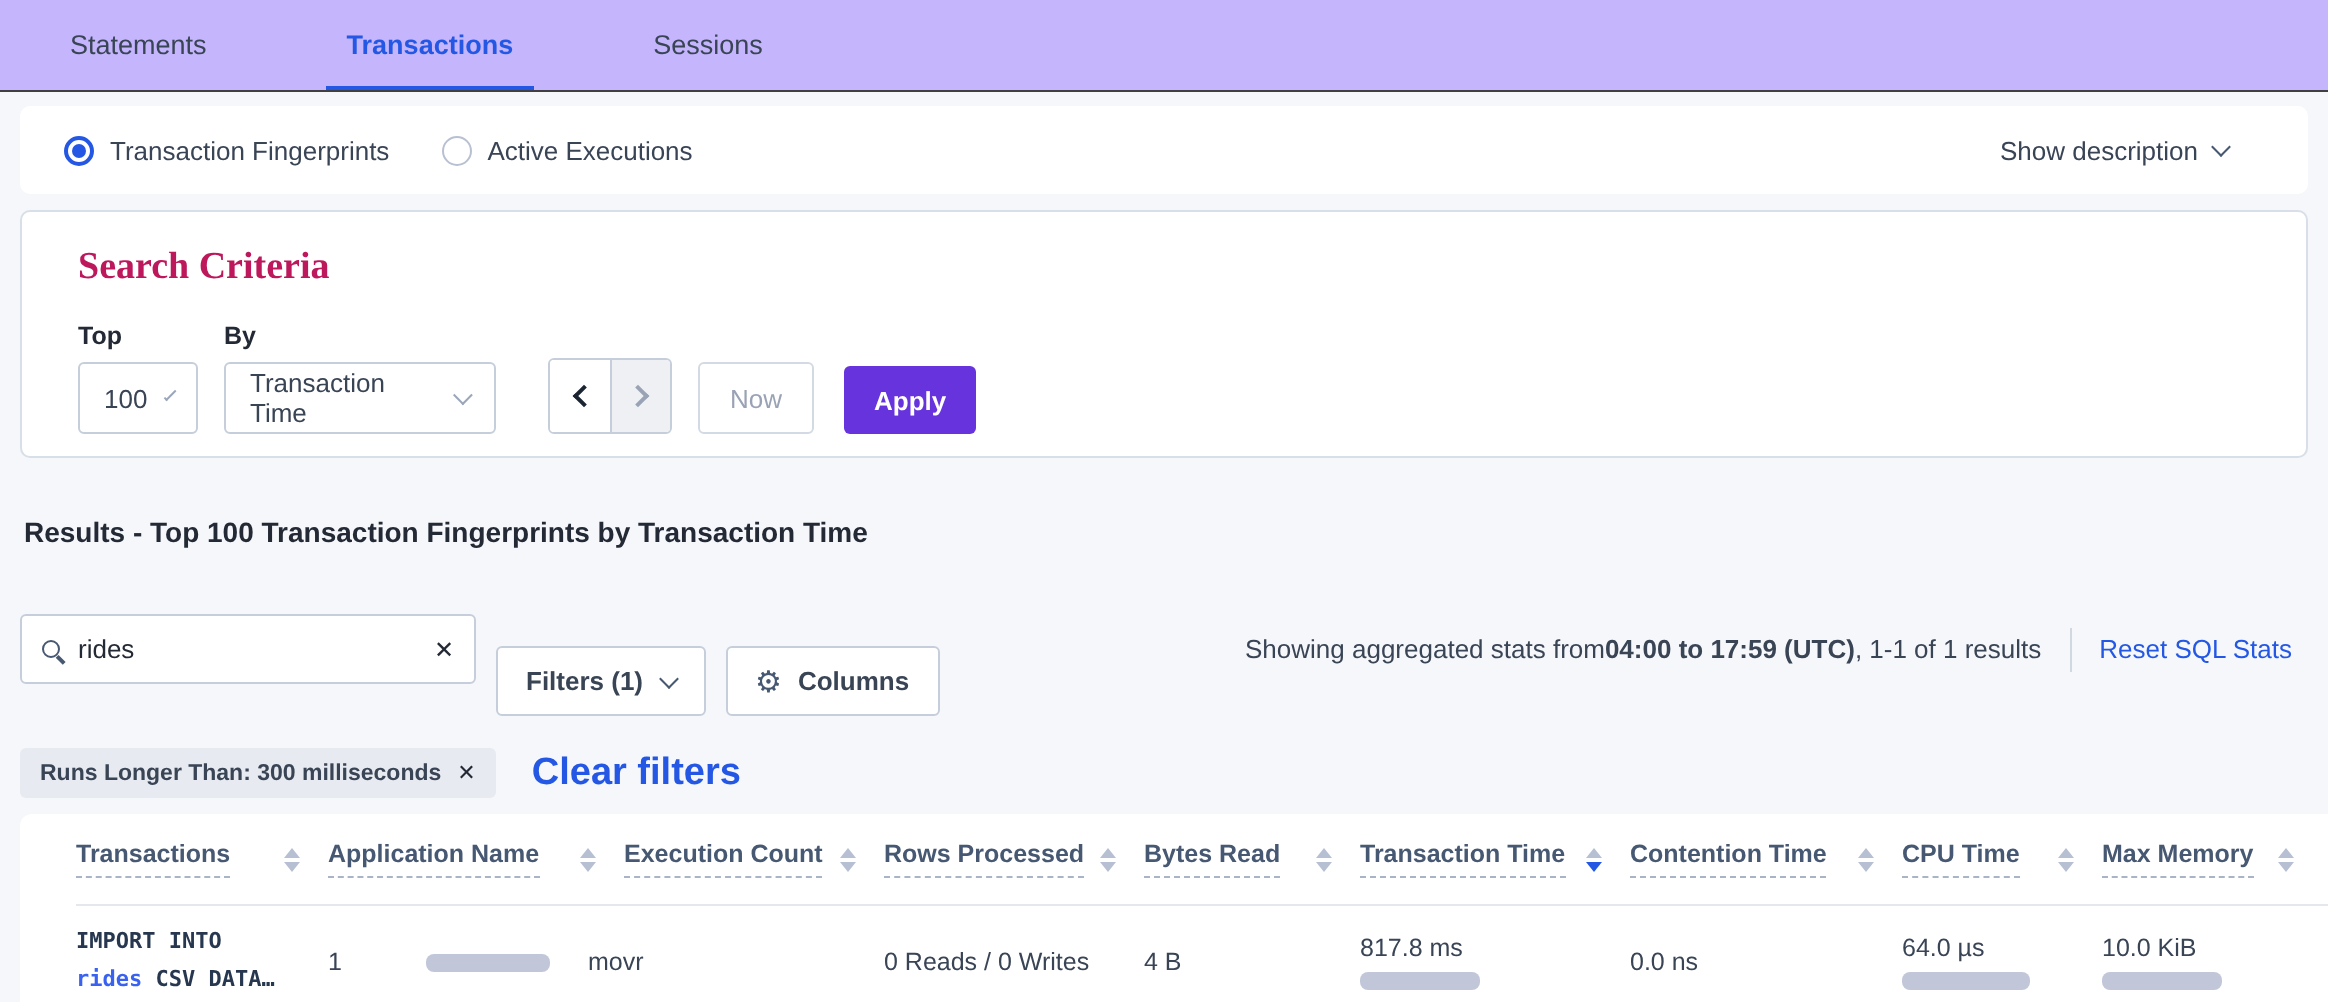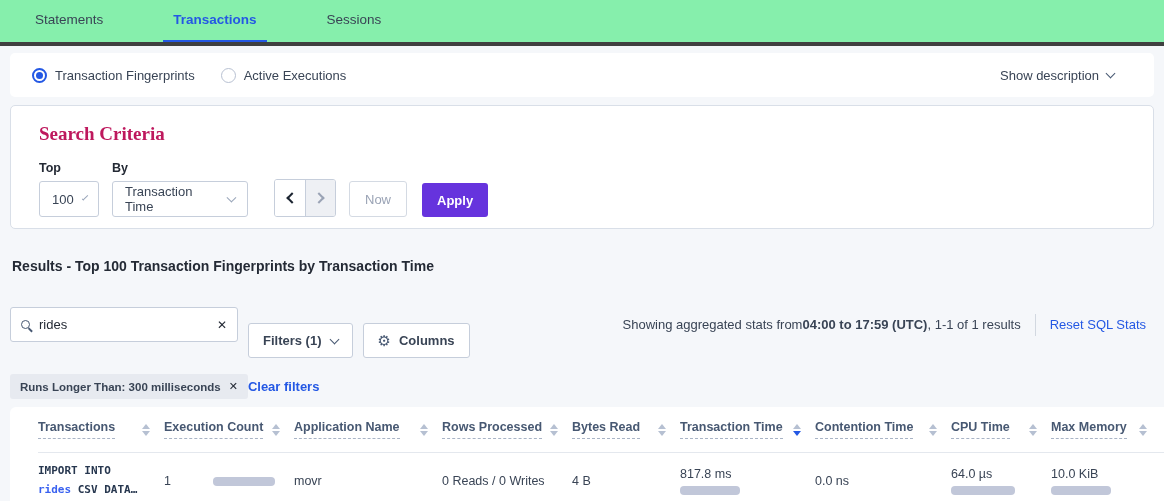--- a/index.html
+++ b/index.html
@@ -5,22 +5,22 @@
   * { margin:0; padding:0; box-sizing:border-box; }
   html,body { width:1164px; height:501px; }
   body {
     font-family:"Liberation Sans","DejaVu Sans",sans-serif;
     background:#f5f7fa; color:#394455; overflow:hidden;
     -webkit-font-smoothing:antialiased;
   }
   .page { position:relative; width:1164px; height:501px; }
 
   
-  .tabbar { background:#86efac; height:46px; display:flex; align-items:flex-end;
-    padding:0 0 0 25px; border-bottom:4px solid #404040; }
+  .tabbar { background:#c4b5fd; height:46px; display:flex; align-items:flex-end;
+    padding:0 0 0 25px; border-bottom:1px solid #404040; }
   .tab { font-size:13.5px; color:#394455; padding:12px 10px 13px; margin-right:50px;
     cursor:pointer; border-bottom:2px solid transparent; }
   .tab.active { color:#2458e4; border-bottom-color:#2458e4; font-weight:bold; }
 
   
   .toggle-strip { background:#fff; margin:7px 10px 0; height:44px; border-radius:5px;
     display:flex; align-items:center; padding:0 22px; }
   .radio-opt { display:flex; align-items:center; margin-right:26px; cursor:pointer; }
   .radio { width:15px; height:15px; border-radius:50%; margin-right:8px; position:relative;
     border:1px solid #b8c1d2; background:#fff; }
@@ -84,21 +84,21 @@
   .gear { font-size:15px; color:#475872; margin-right:8px; font-weight:normal; }
   .stats-area { margin-left:auto; display:flex; align-items:center; font-size:13px; color:#394455; }
   .stats-bold { font-weight:bold; }
   .v-divider { width:1px; height:22px; background:#d2d8e0; margin:0 14px; }
   .reset-link { color:#2458e4; font-size:13px; cursor:pointer; padding-right:8px; }
 
   .chip-row { display:flex; align-items:center; margin:16px 10px 0 10px; }
   .chip { background:#e7eaf0; border-radius:3px; font-size:11.5px; font-weight:bold;
     color:#394455; padding:6px 10px; display:flex; align-items:center; }
   .chip-x { margin-left:8px; font-size:11px; cursor:pointer; color:#242a35; }
-  .clear-filters { color:#2458e4; font-size:13px; font-weight:bold; cursor:pointer; }
+  .clear-filters { color:#2458e4; font-size:19px; font-weight:bold; margin-left:18px; cursor:pointer; }
 
   
   .table-card { background:#fff; margin:8px 0 0 10px; border-radius:6px 0 0 0; height:115px;
     padding:0 0 0 28px; }
   .thead { display:flex; align-items:center; height:45px; }
   .th { display:flex; align-items:center; justify-content:space-between; padding-right:14px; }
   .th-label { font-size:12.5px; font-weight:bold; color:#475872; border-bottom:1px dashed #a9b4c6;
     padding-bottom:4px; white-space:nowrap; }
   .sort { display:flex; flex-direction:column; align-items:center; cursor:pointer; margin-left:6px; }
   .sort i { display:block; width:0; height:0; border-left:4px solid transparent;
@@ -211,29 +211,29 @@
 
   <div class="table-card">
     <div class="thead">
       <div class="th c1">
         <span class="th-label">Transactions</span>
         <span class="sort">
             <i class="up"></i>
             <i class="dn"></i>
           </span>
       </div>
+      <div class="th c3">
+        <span class="th-label">Application Name</span>
+        <span class="sort">
+            <i class="up"></i>
+            <i class="dn"></i>
+          </span>
+      </div>
       <div class="th c2">
         <span class="th-label">Execution Count</span>
-        <span class="sort">
-            <i class="up"></i>
-            <i class="dn"></i>
-          </span>
-      </div>
-      <div class="th c3">
-        <span class="th-label">Application Name</span>
         <span class="sort">
             <i class="up"></i>
             <i class="dn"></i>
           </span>
       </div>
       <div class="th c4">
         <span class="th-label">Rows Processed</span>
         <span class="sort">
             <i class="up"></i>
             <i class="dn"></i>

